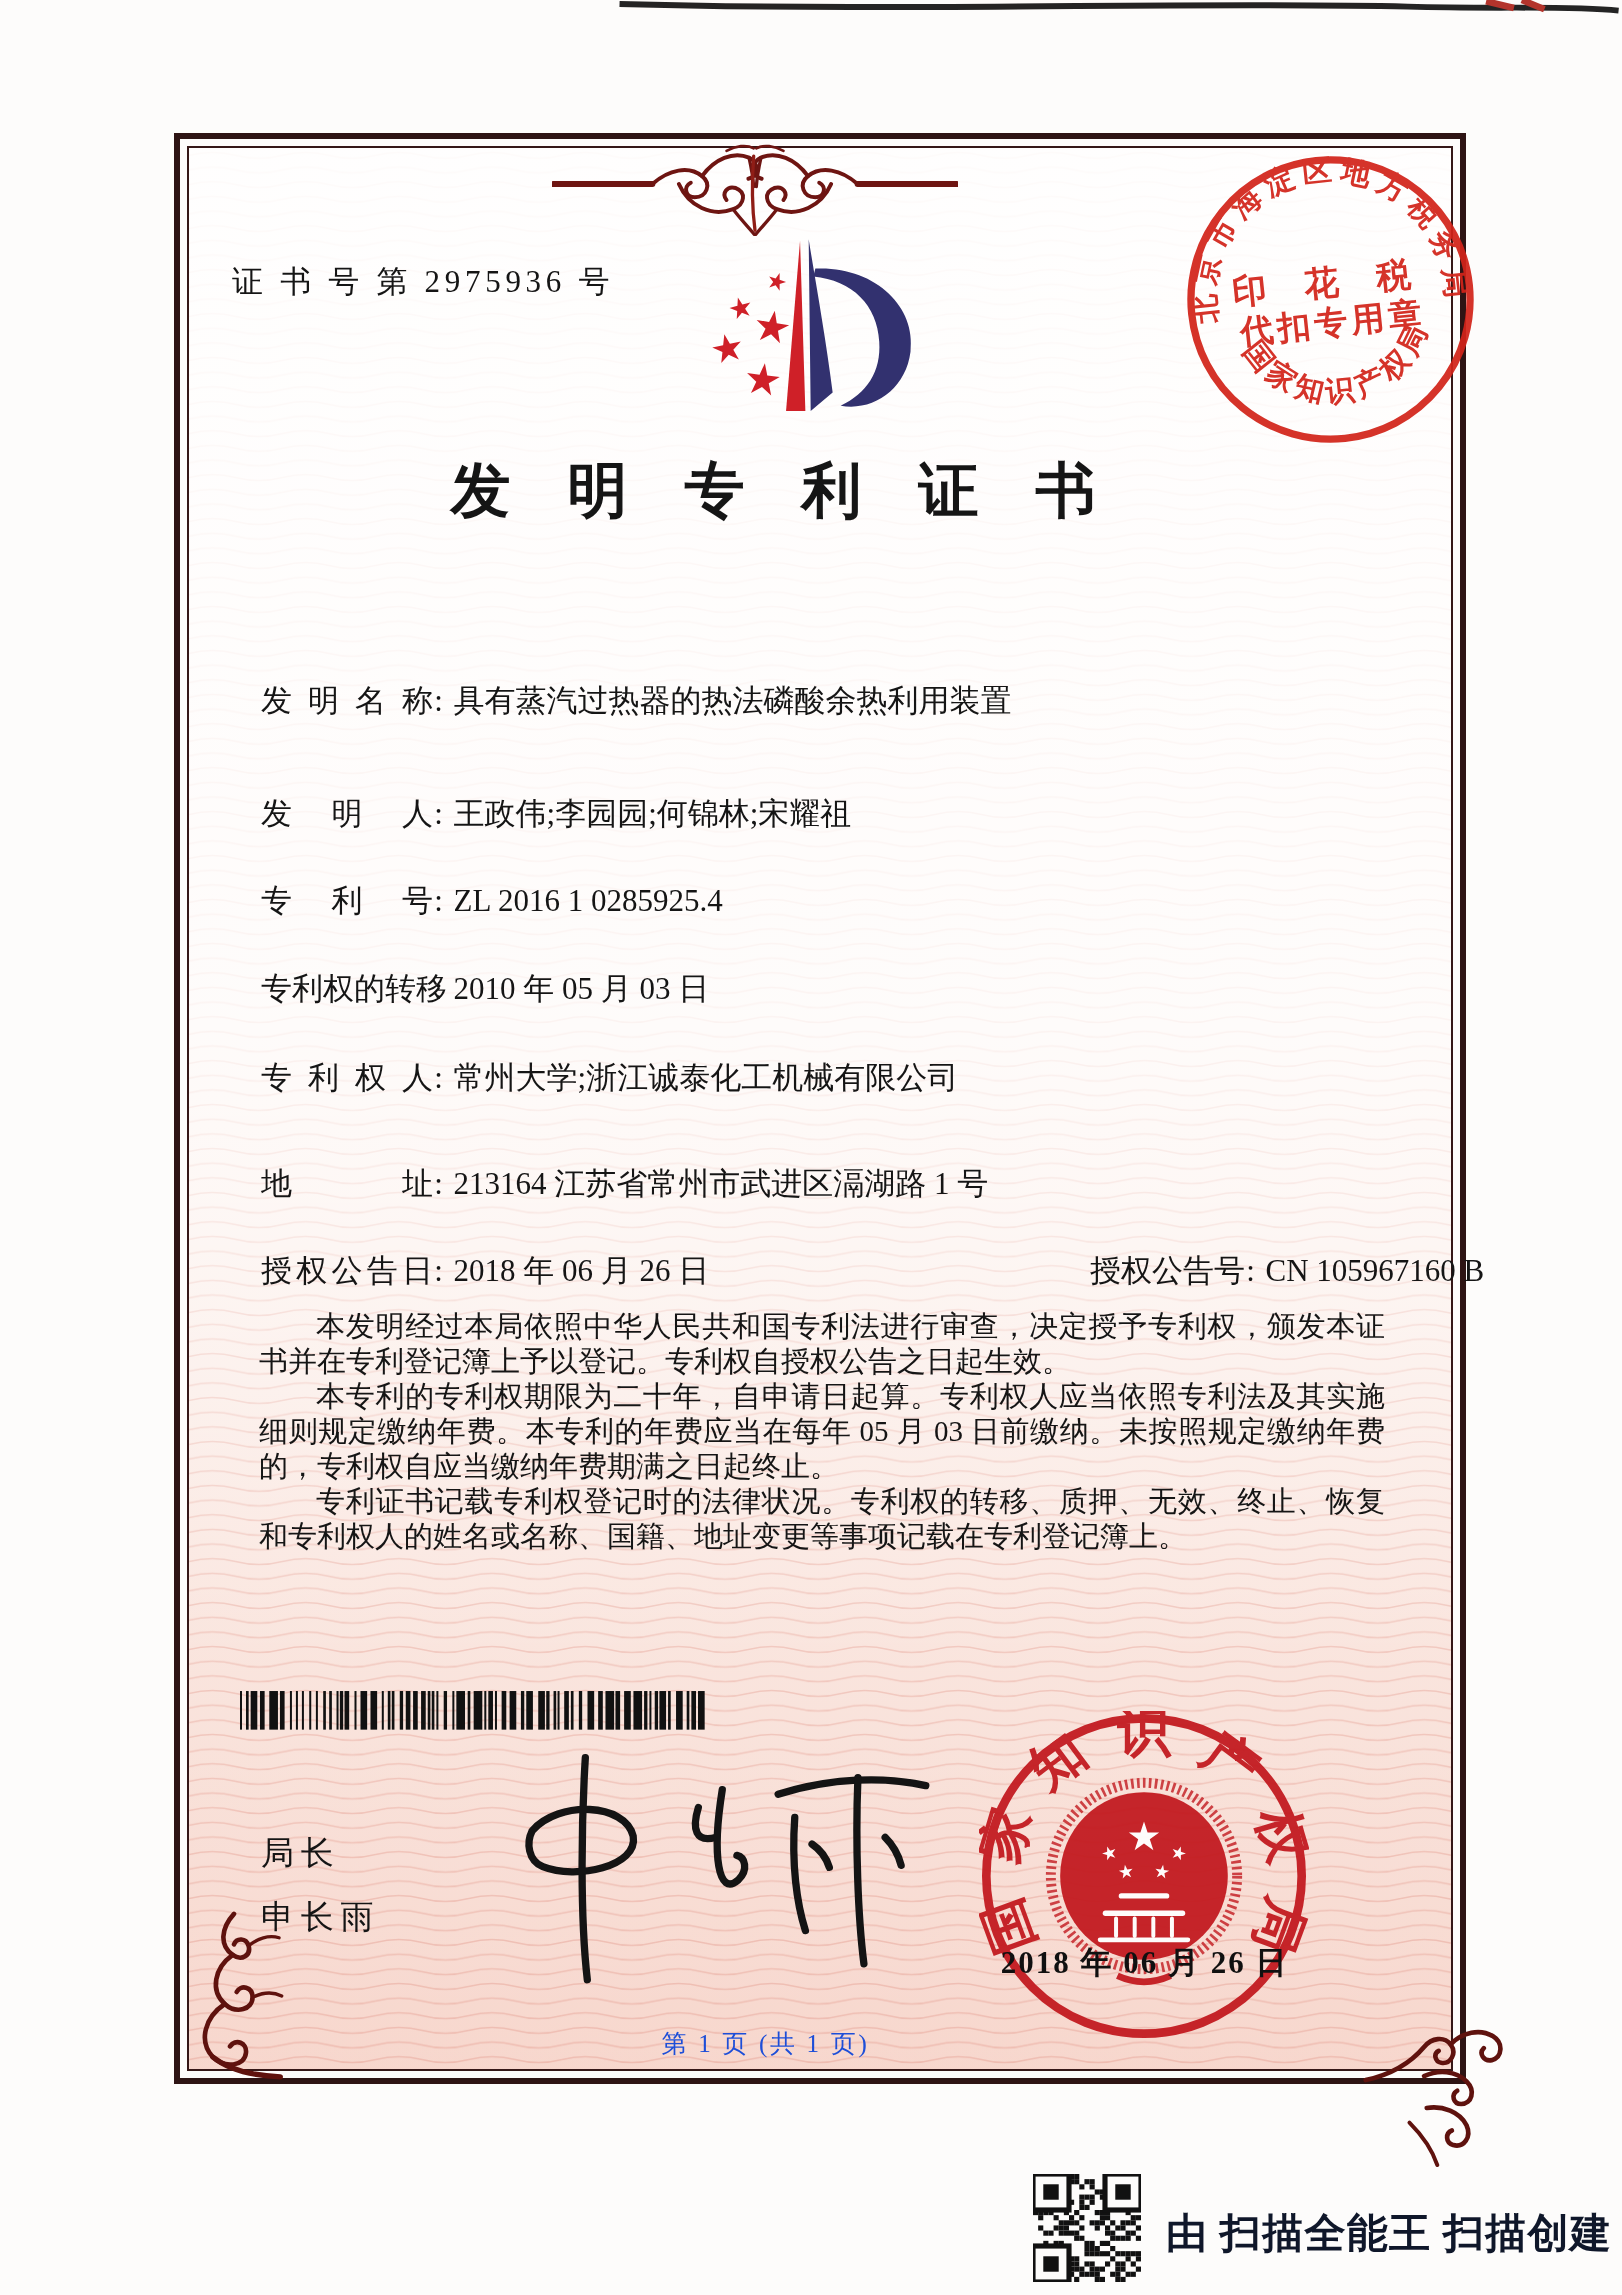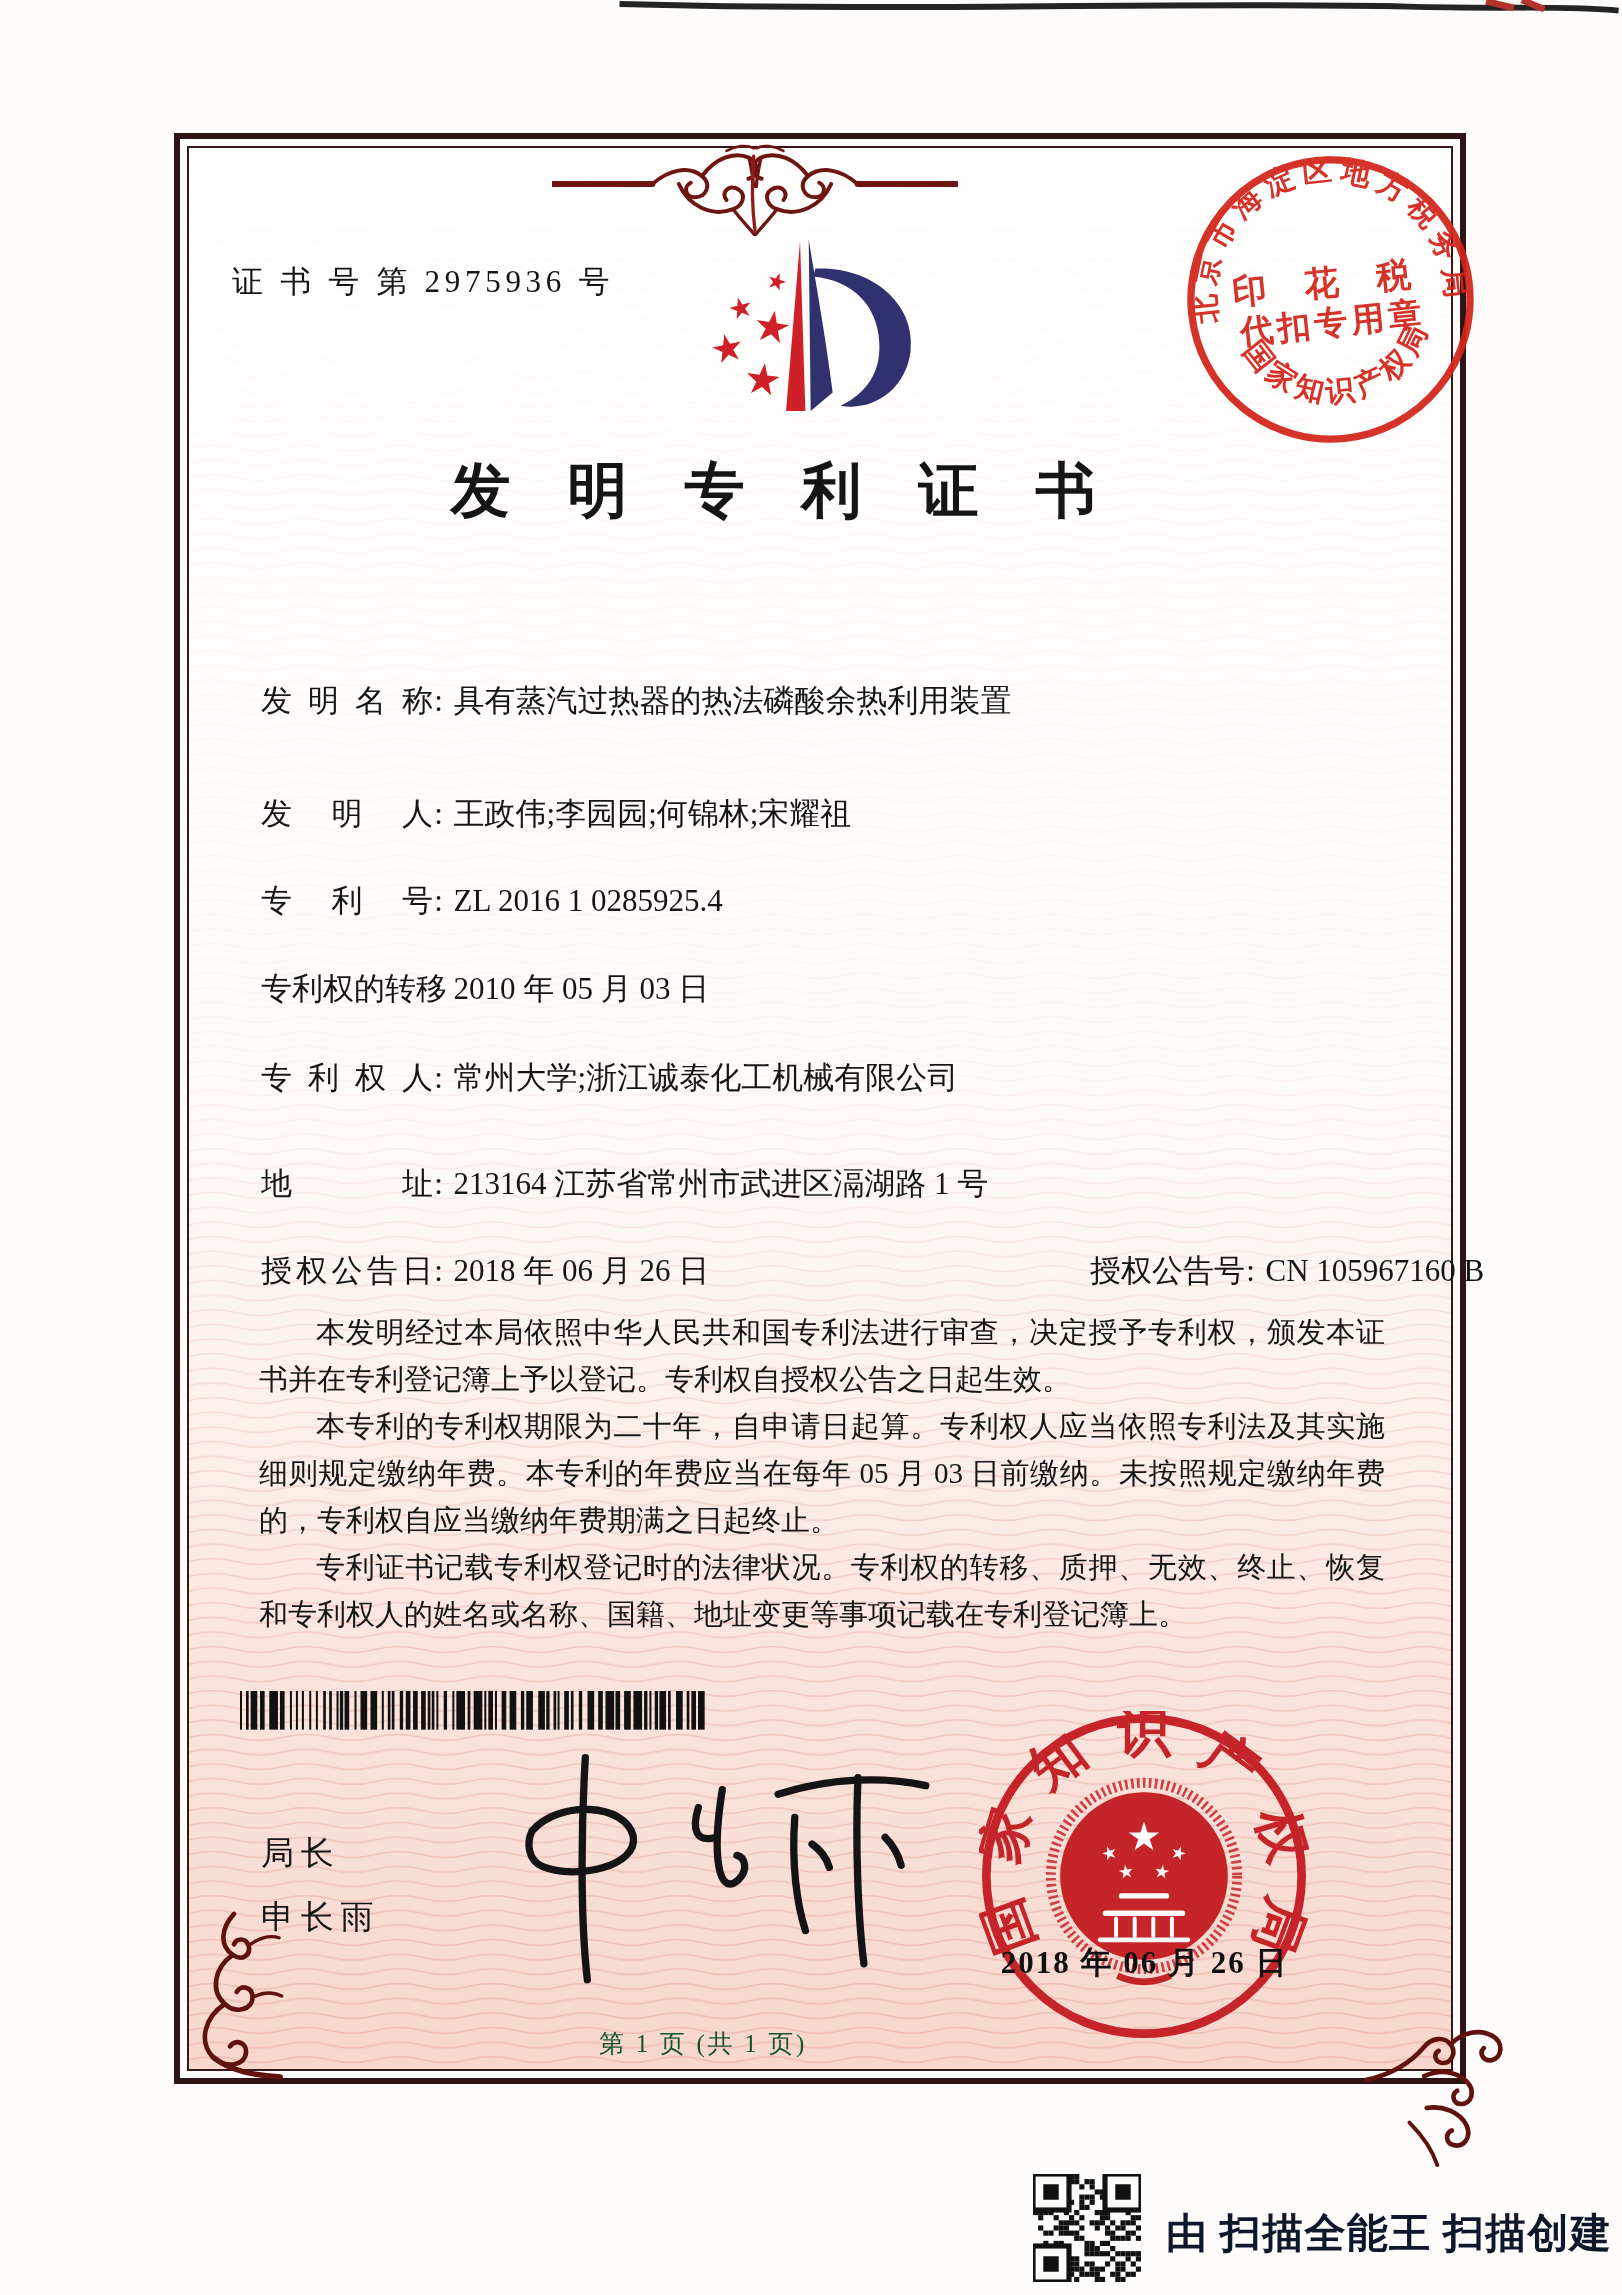--- a/index.html
+++ b/index.html
@@ -13,27 +13,27 @@
   .bg-waves{position:absolute;left:0;top:0;width:100%;height:100%;}
   
   .cert-no{position:absolute;left:232px;top:261px;font-size:31px;letter-spacing:4.7px;white-space:nowrap;text-align:center;}
   .title{position:absolute;left:153px;top:451px;width:1297px;text-align:center;
          font-size:60px;font-weight:600;letter-spacing:57px;white-space:nowrap;}
   .row{position:absolute;left:261px;font-size:31px;white-space:nowrap;}
   .flabel{display:inline-block;width:172px;text-align:justify;text-align-last:justify;}
   .fcolon{display:inline-block;margin:0 10.6px 0 1.3px;}
   .col2{position:absolute;left:829px;top:0;white-space:nowrap;}
   .paras{position:absolute;left:259px;top:1309px;width:1126px;font-size:29px;
-         line-height:47px;text-align:justify;}
+         line-height:35px;text-align:justify;}
   .paras p{margin:0;text-indent:57px;}
   .director{position:absolute;left:261px;font-size:33px;letter-spacing:6.7px;}
   .seal-date{position:absolute;left:965px;top:1942px;width:359px;text-align:center;
          font-size:31px;letter-spacing:2px;color:#101010;font-weight:600;}
-  .footer{position:absolute;left:599px;top:2027px;width:333px;
-         font-size:25px;letter-spacing:2.7px;color:#14532d;}
+  .footer{position:absolute;left:599px;top:2027px;width:333px;text-align:center;
+         font-size:25px;letter-spacing:2.7px;color:#1d4ed8;}
   .scan-text{position:absolute;left:1166px;top:2206px;font-size:41px;font-weight:600;
          letter-spacing:1.3px;color:#0f172a;white-space:nowrap;
          font-family:"Liberation Serif","DejaVu Serif",serif;}
   .abs{position:absolute;}
   svg{display:block;}
 </style>
 </head>
 <body>
 
 <div class="page">

